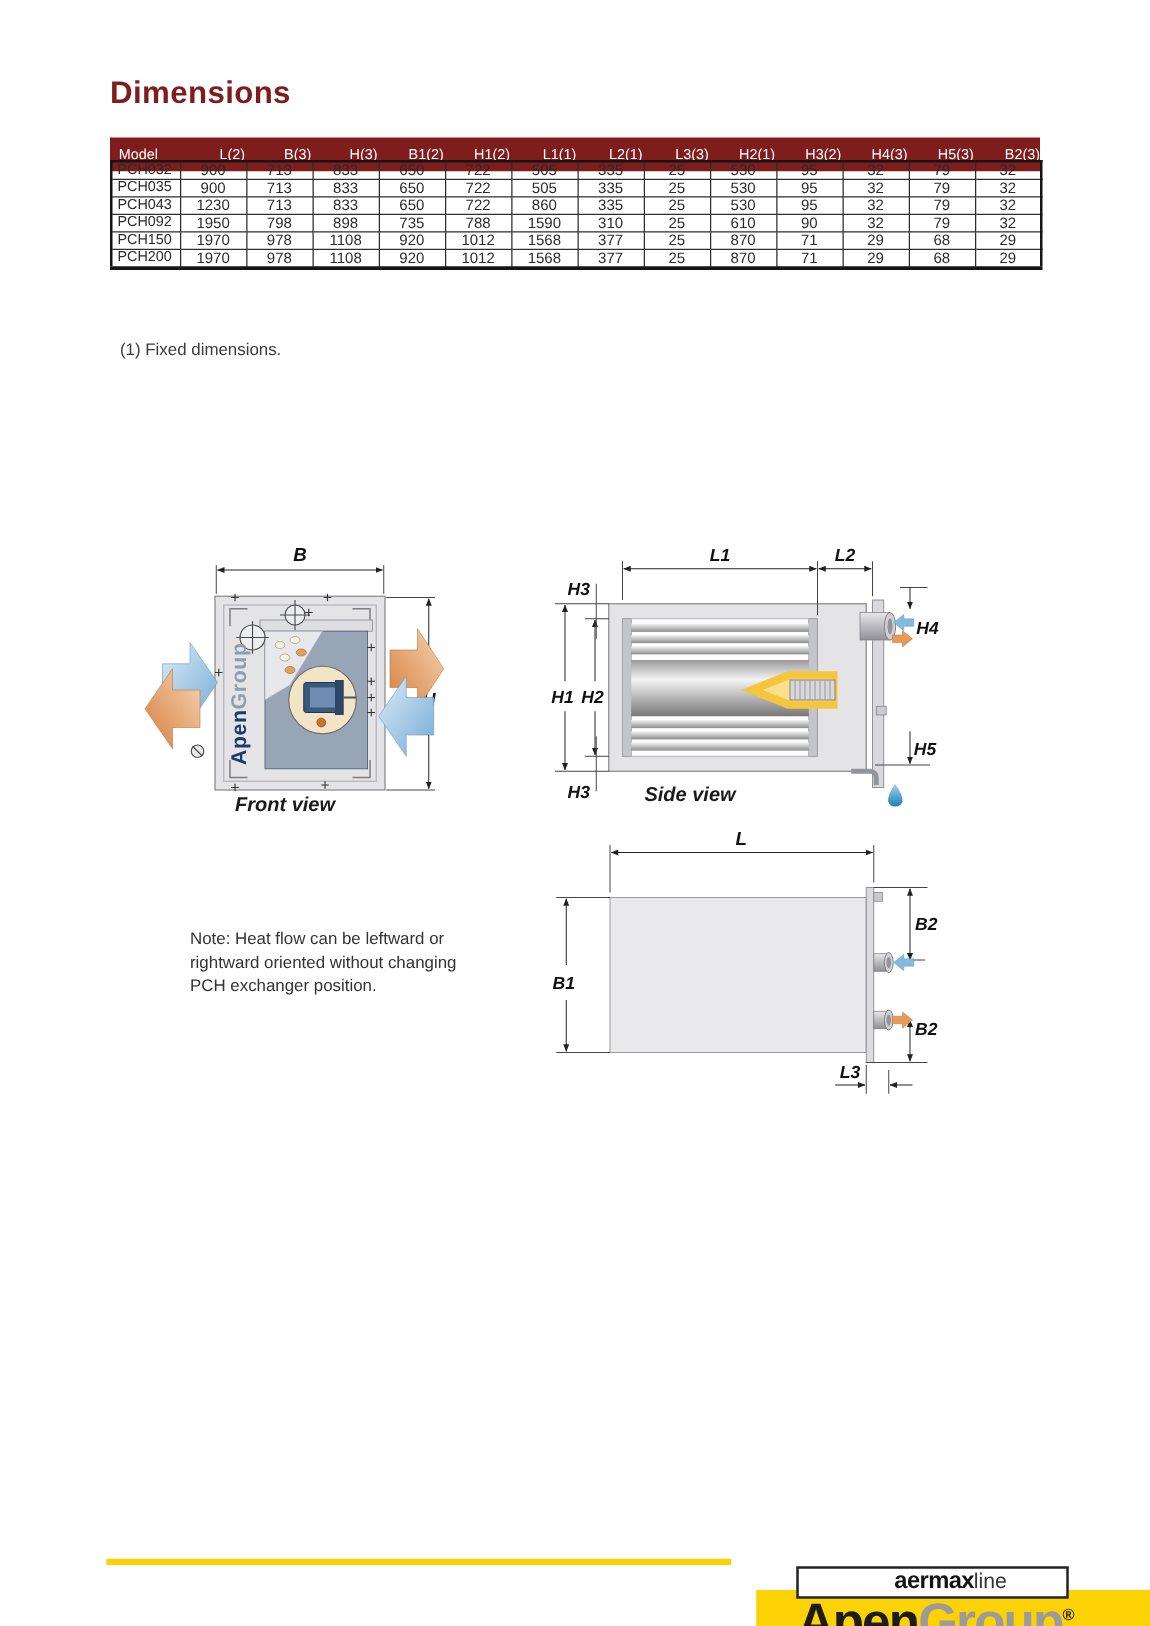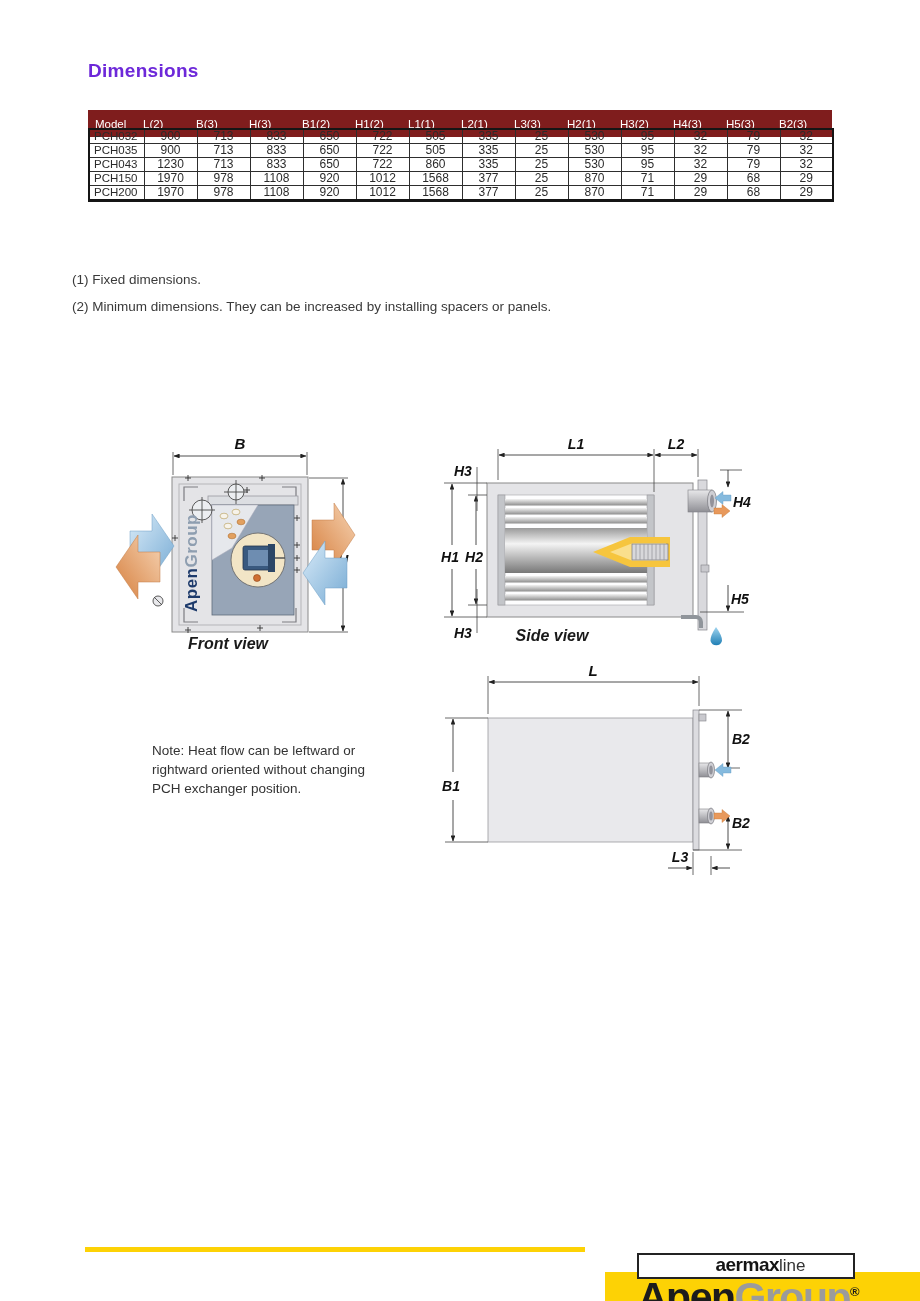--- a/index.html
+++ b/index.html
@@ -1,31 +1,31 @@
 <!DOCTYPE html>
 <html><head>
 <meta charset="utf-8">
 <style>
   html,body{margin:0;padding:0;background:#ffffff;}
   .page{position:relative;width:920px;height:1301px;background:#ffffff;overflow:hidden;
         font-family:"Liberation Sans",sans-serif;color:#222;}
-  .page-title{position:absolute;left:88px;top:60px;font-size:19px;font-weight:bold;
-              color:#6d28d9;letter-spacing:.3px;}
+  .page-title{position:absolute;left:88px;top:60px;font-size:25px;font-weight:bold;
+              color:#7f1d1d;letter-spacing:.3px;}
   
   .dim-header{position:absolute;left:88px;top:110px;width:744px;height:27px;background:#7f1d1d;
               display:flex;align-items:center;box-sizing:border-box;}
-  .dim-header .hc{flex:0 0 53px;width:53px;color:#fff;font-size:11.5px;text-align:left;box-sizing:border-box;}
+  .dim-header .hc{flex:0 0 53px;width:53px;color:#fff;font-size:11.5px;text-align:right;box-sizing:border-box;}
   .dim-header .hc.first{flex:0 0 55px;width:55px;text-align:left;padding-left:7px;}
   table.dim-body{position:absolute;left:88px;top:128px;width:744px;border-collapse:collapse;
                  table-layout:fixed;border:2px solid #151515;border-bottom-width:3px;}
   table.dim-body td{border:1px solid #2e2e2e;height:13px;line-height:13px;padding:0;
                     font-size:12px;text-align:center;color:#2b2b2b;overflow:hidden;}
   table.dim-body td.model{text-align:left;padding-left:4px;font-size:11.5px;}
   
-  .footnote{position:absolute;left:72px;font-size:13.5px;color:#3a3a3a;}
+  .footnote{position:absolute;left:96px;font-size:13.5px;color:#3a3a3a;}
   .note{position:absolute;left:112px;top:741px;font-size:13.5px;color:#333;line-height:19px;margin-left:40px;}
   
   .svg-abs{position:absolute;}
   
   .rule-yellow{position:absolute;left:85px;top:1247px;width:500px;height:5px;background:#FDD205;}
   .logo-band{position:absolute;left:605px;top:1272px;width:315px;height:53px;background:#FDD205;padding-left:15px;}
   .logo-text{position:absolute;left:33px;top:2px;font-size:41px;font-weight:bold;
              letter-spacing:-1.5px;white-space:nowrap;}
   .logo-apen{color:#1c1c1c;}
   .logo-group{color:#9b9b9b;}
@@ -119,20 +119,36 @@
           <td>860</td>
           <td>335</td>
           <td>25</td>
           <td>530</td>
           <td>95</td>
           <td>32</td>
           <td>79</td>
           <td>32</td>
         </tr>
         <tr>
+          <td class="model">PCH092</td>
+          <td>1950</td>
+          <td>798</td>
+          <td>898</td>
+          <td>735</td>
+          <td>788</td>
+          <td>1590</td>
+          <td>310</td>
+          <td>25</td>
+          <td>610</td>
+          <td>90</td>
+          <td>32</td>
+          <td>79</td>
+          <td>32</td>
+        </tr>
+        <tr>
           <td class="model">PCH150</td>
           <td>1970</td>
           <td>978</td>
           <td>1108</td>
           <td>920</td>
           <td>1012</td>
           <td>1568</td>
           <td>377</td>
           <td>25</td>
           <td>870</td>
@@ -154,21 +170,20 @@
           <td>870</td>
           <td>71</td>
           <td>29</td>
           <td>68</td>
           <td>29</td>
         </tr>
       </tbody>
   </table>
 
   <div class="footnote" style="top:272px">(1) Fixed dimensions.</div>
-  <div class="footnote" style="top:299px">(2) Minimum dimensions. They can be increased by installing spacers or panels.</div>
 
   <svg class="svg-abs" style="left:100px;top:430px" width="290" height="230" viewBox="0 0 290 230">
     <defs>
       <marker id="f_ae" markerWidth="8" markerHeight="6" refX="7" refY="3" orient="auto">
           <path d="M0,0 L7.5,3 L0,6 Z" fill="#222"></path>
         </marker>
       <marker id="f_as" markerWidth="8" markerHeight="6" refX="0.5" refY="3" orient="auto">
           <path d="M7.5,0 L0,3 L7.5,6 Z" fill="#222"></path>
         </marker>
       <linearGradient id="f_blue" x1="0" y1="0" x2="1" y2="1">

